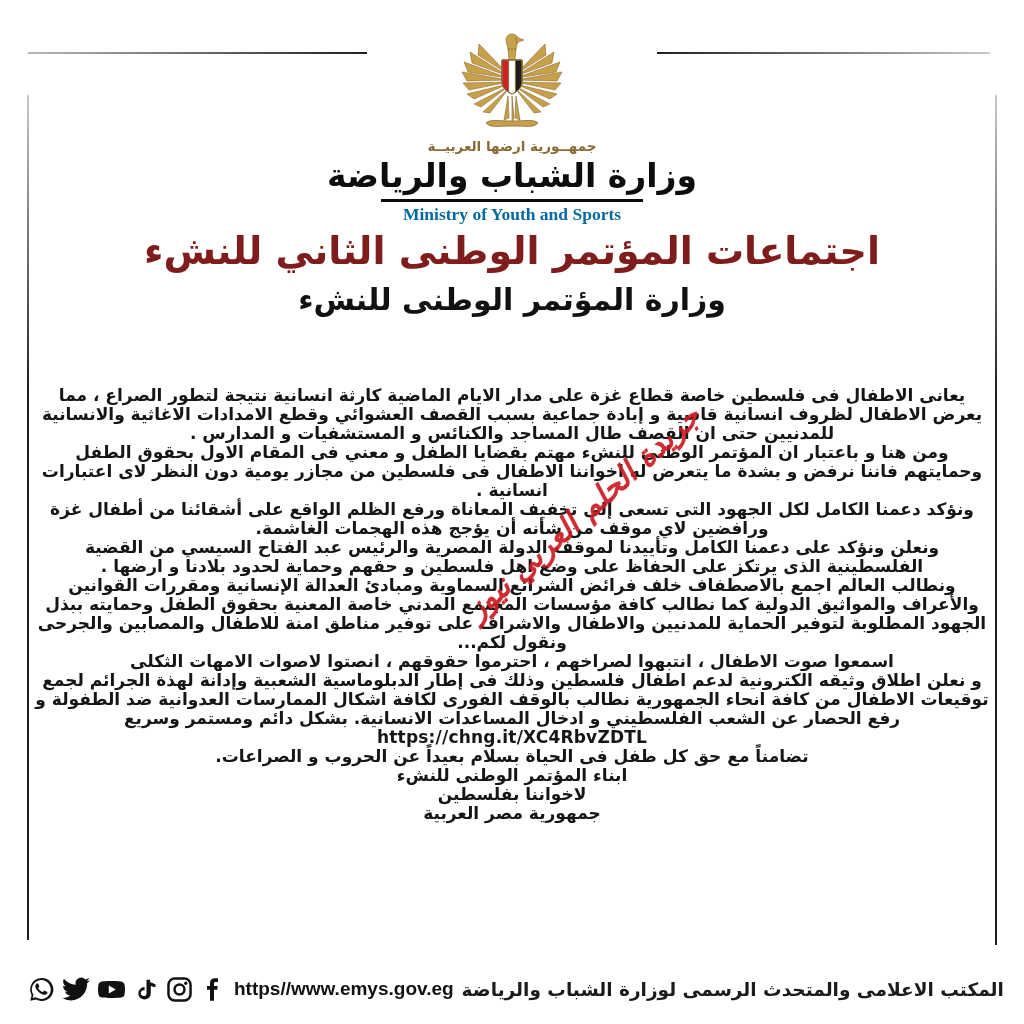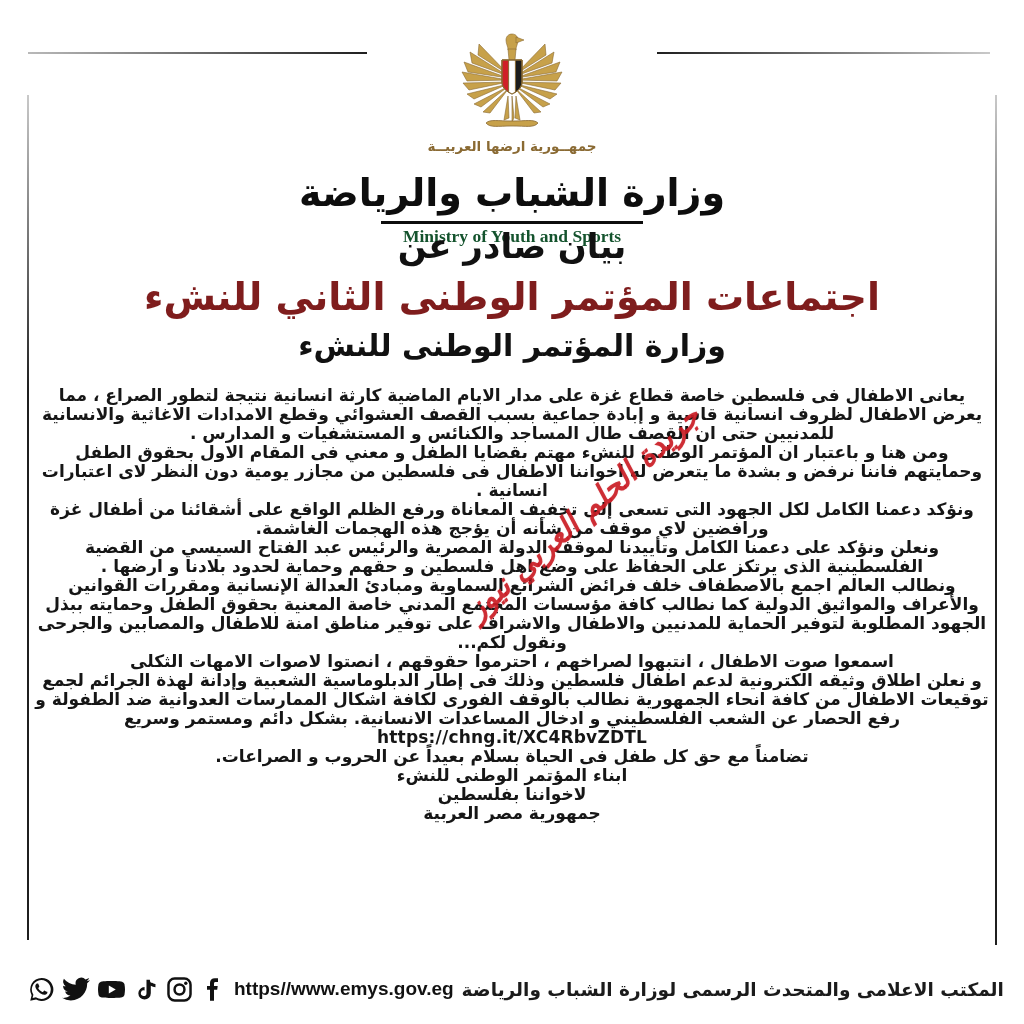--- a/index.html
+++ b/index.html
@@ -23,27 +23,27 @@
               background:linear-gradient(to bottom,#c9c9c9,#1f1f1f 35%,#1f1f1f); }
 
   
   .logo-block { position:absolute; top:28px; left:0; right:0; text-align:center; }
   .logo-eagle { display:block; margin:0 auto; }
   .logo-country {
     font-size:13.5px; font-weight:bold; color:#8a6a33;
     letter-spacing:1px; direction:rtl; margin-top:2px;
   }
   .logo-calligraphy {
-    font-size:38px; font-weight:bold; color:#0d0d0d; direction:rtl;
-    line-height:1.25; margin-top:16px;
+    font-size:33px; font-weight:bold; color:#0d0d0d; direction:rtl;
+    line-height:1.25; margin-top:1px;
   }
   .logo-rule { width:262px; height:3px; background:#0d0d0d; margin:3px auto 2px auto; }
   .logo-en {
     font-family:"Liberation Serif","DejaVu Serif",serif;
-    font-size:17.5px; font-weight:bold; color:#14532d;
+    font-size:17.5px; font-weight:bold; color:#0369a1;
   }
 
   
   .titles { position:absolute; top:224px; left:0; right:0; text-align:center; direction:rtl; }
   .title-1 { font-size:34px; font-weight:bold; color:#111; line-height:1.35; }
   .title-2 { font-size:38px; font-weight:bold; color:#7f1d1d; line-height:1.45; }
   .title-3 { font-size:30px; font-weight:bold; color:#111; line-height:1.4; }
 
   
   .body-text {
@@ -134,21 +134,20 @@
       <path d="M38 95 C42 91 50 93 64 93 C78 93 86 91 90 95 C86 100 78 98 64 98 C50 98 42 100 38 95 Z"></path>
     </g>
   </svg>
   <div class="logo-country">جمهــورية ارضها العربيــة</div>
   <div class="logo-calligraphy">وزارة الشباب والرياضة</div>
   <div class="logo-rule"></div>
   <div class="logo-en">Ministry of Youth and Sports</div>
 </div>
 
 <div class="titles">
-  <div class="title-1">بيان صادر عن</div>
   <div class="title-2">اجتماعات المؤتمر الوطنى الثاني للنشء</div>
   <div class="title-3">وزارة المؤتمر الوطنى للنشء</div>
 </div>
 
 <div class="body-text">
     <div class="para">يعانى الاطفال فى فلسطين خاصة قطاع غزة على مدار الايام الماضية كارثة انسانية نتيجة لتطور الصراع ، مما يعرض الاطفال لظروف انسانية قاسية و إبادة جماعية بسبب القصف العشوائي وقطع الامدادات الاغاثية والانسانية للمدنيين حتى ان القصف طال المساجد والكنائس و المستشفيات و المدارس .</div>
     <div class="para">ومن هنا و باعتبار ان المؤتمر الوطنى للنشء مهتم بقضايا الطفل و معني فى المقام الاول بحقوق الطفل وحمايتهم فاننا نرفض و بشدة ما يتعرض له اخواننا الاطفال فى فلسطين من مجازر يومية دون النظر لاى اعتبارات انسانية .</div>
     <div class="para">ونؤكد دعمنا الكامل لكل الجهود التى تسعى إلى تخفيف المعاناة ورفع الظلم الواقع على أشقائنا من أطفال غزة ورافضين لاي موقف من شأنه أن يؤجج هذه الهجمات الغاشمة.</div>
     <div class="para">ونعلن ونؤكد على دعمنا الكامل وتأييدنا لموقف الدولة المصرية والرئيس عبد الفتاح السيسي من القضية الفلسطينية الذى يرتكز على الحفاظ على وضع اهل فلسطين و حقهم وحماية لحدود بلادنا و ارضها .</div>
     <div class="para">ونطالب العالم اجمع بالاصطفاف خلف فرائض الشرائع السماوية ومبادئ العدالة الإنسانية ومقررات القوانين والأعراف والمواثيق الدولية كما نطالب كافة مؤسسات المجتمع المدني خاصة المعنية بحقوق الطفل وحمايته ببذل الجهود المطلوبة لتوفير الحماية للمدنيين والاطفال والاشراف على توفير مناطق امنة للاطفال والمصابين والجرحى</div>

